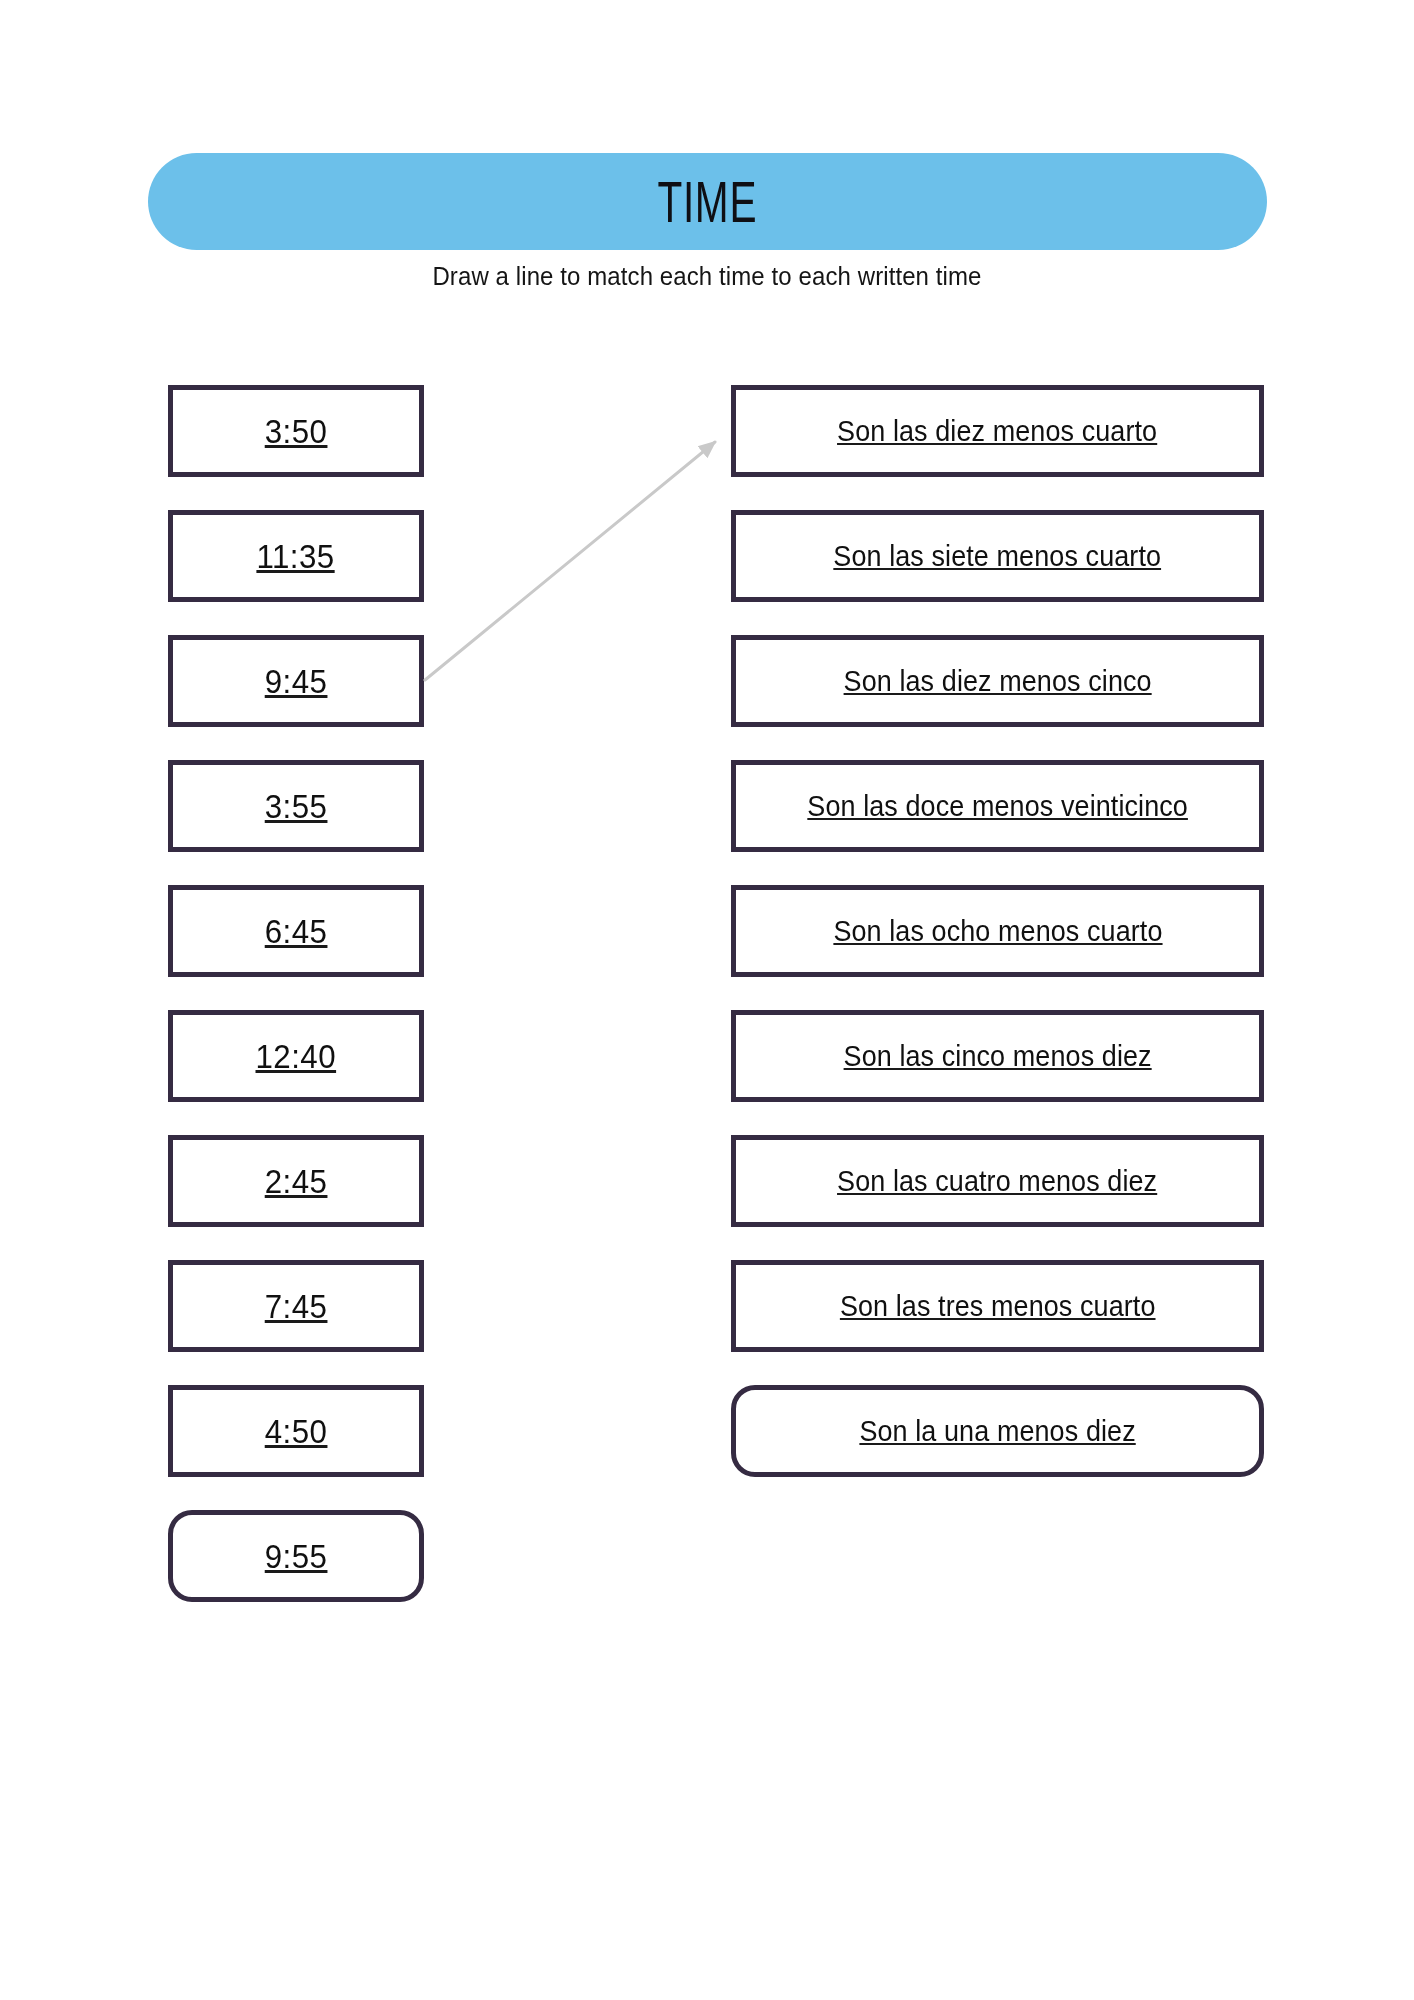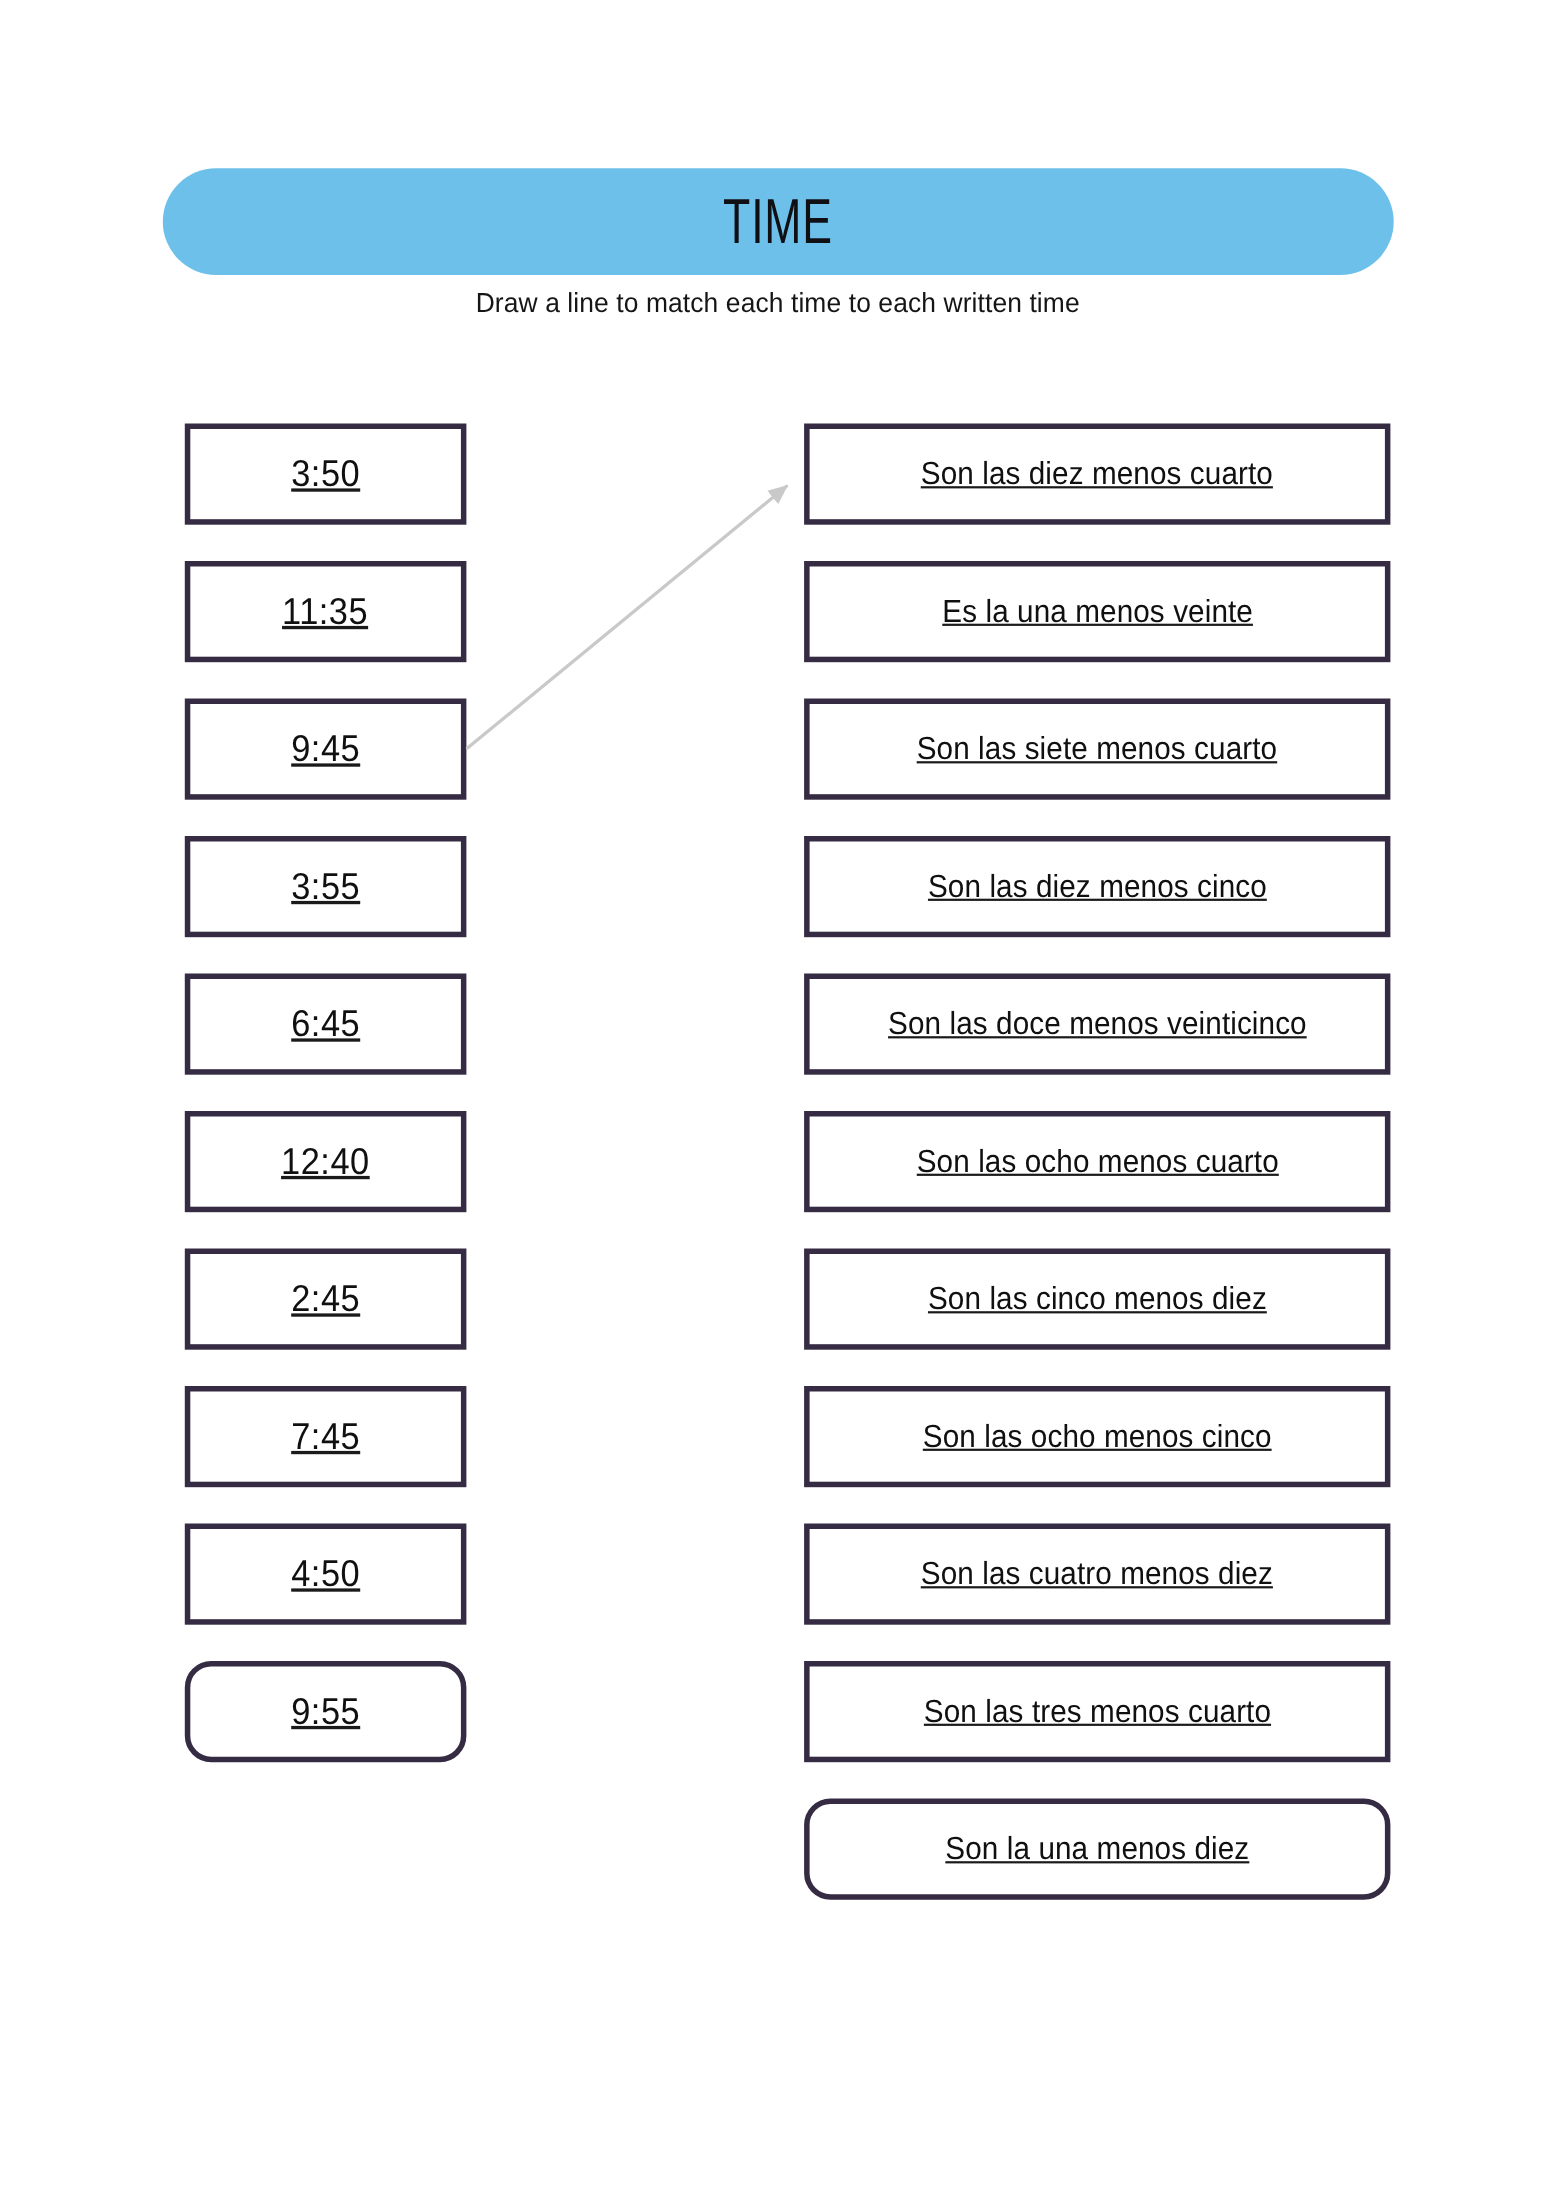--- a/index.html
+++ b/index.html
@@ -159,39 +159,33 @@
     <div class="box">
       <span class="time-label">9:55</span>
     </div>
   </div>
 
   <div class="col-right">
     <div class="box">
       <span class="phrase-label">Son las diez menos cuarto</span>
     </div>
     <div class="box">
-      <span class="phrase-label">Es la una menos veinte</span>
-    </div>
-    <div class="box">
       <span class="phrase-label">Son las siete menos cuarto</span>
     </div>
     <div class="box">
       <span class="phrase-label">Son las diez menos cinco</span>
     </div>
     <div class="box">
       <span class="phrase-label">Son las doce menos veinticinco</span>
     </div>
     <div class="box">
       <span class="phrase-label">Son las ocho menos cuarto</span>
     </div>
     <div class="box">
       <span class="phrase-label">Son las cinco menos diez</span>
-    </div>
-    <div class="box">
-      <span class="phrase-label">Son las ocho menos cinco</span>
     </div>
     <div class="box">
       <span class="phrase-label">Son las cuatro menos diez</span>
     </div>
     <div class="box">
       <span class="phrase-label">Son las tres menos cuarto</span>
     </div>
     <div class="box">
       <span class="phrase-label">Son la una menos diez</span>
     </div>

